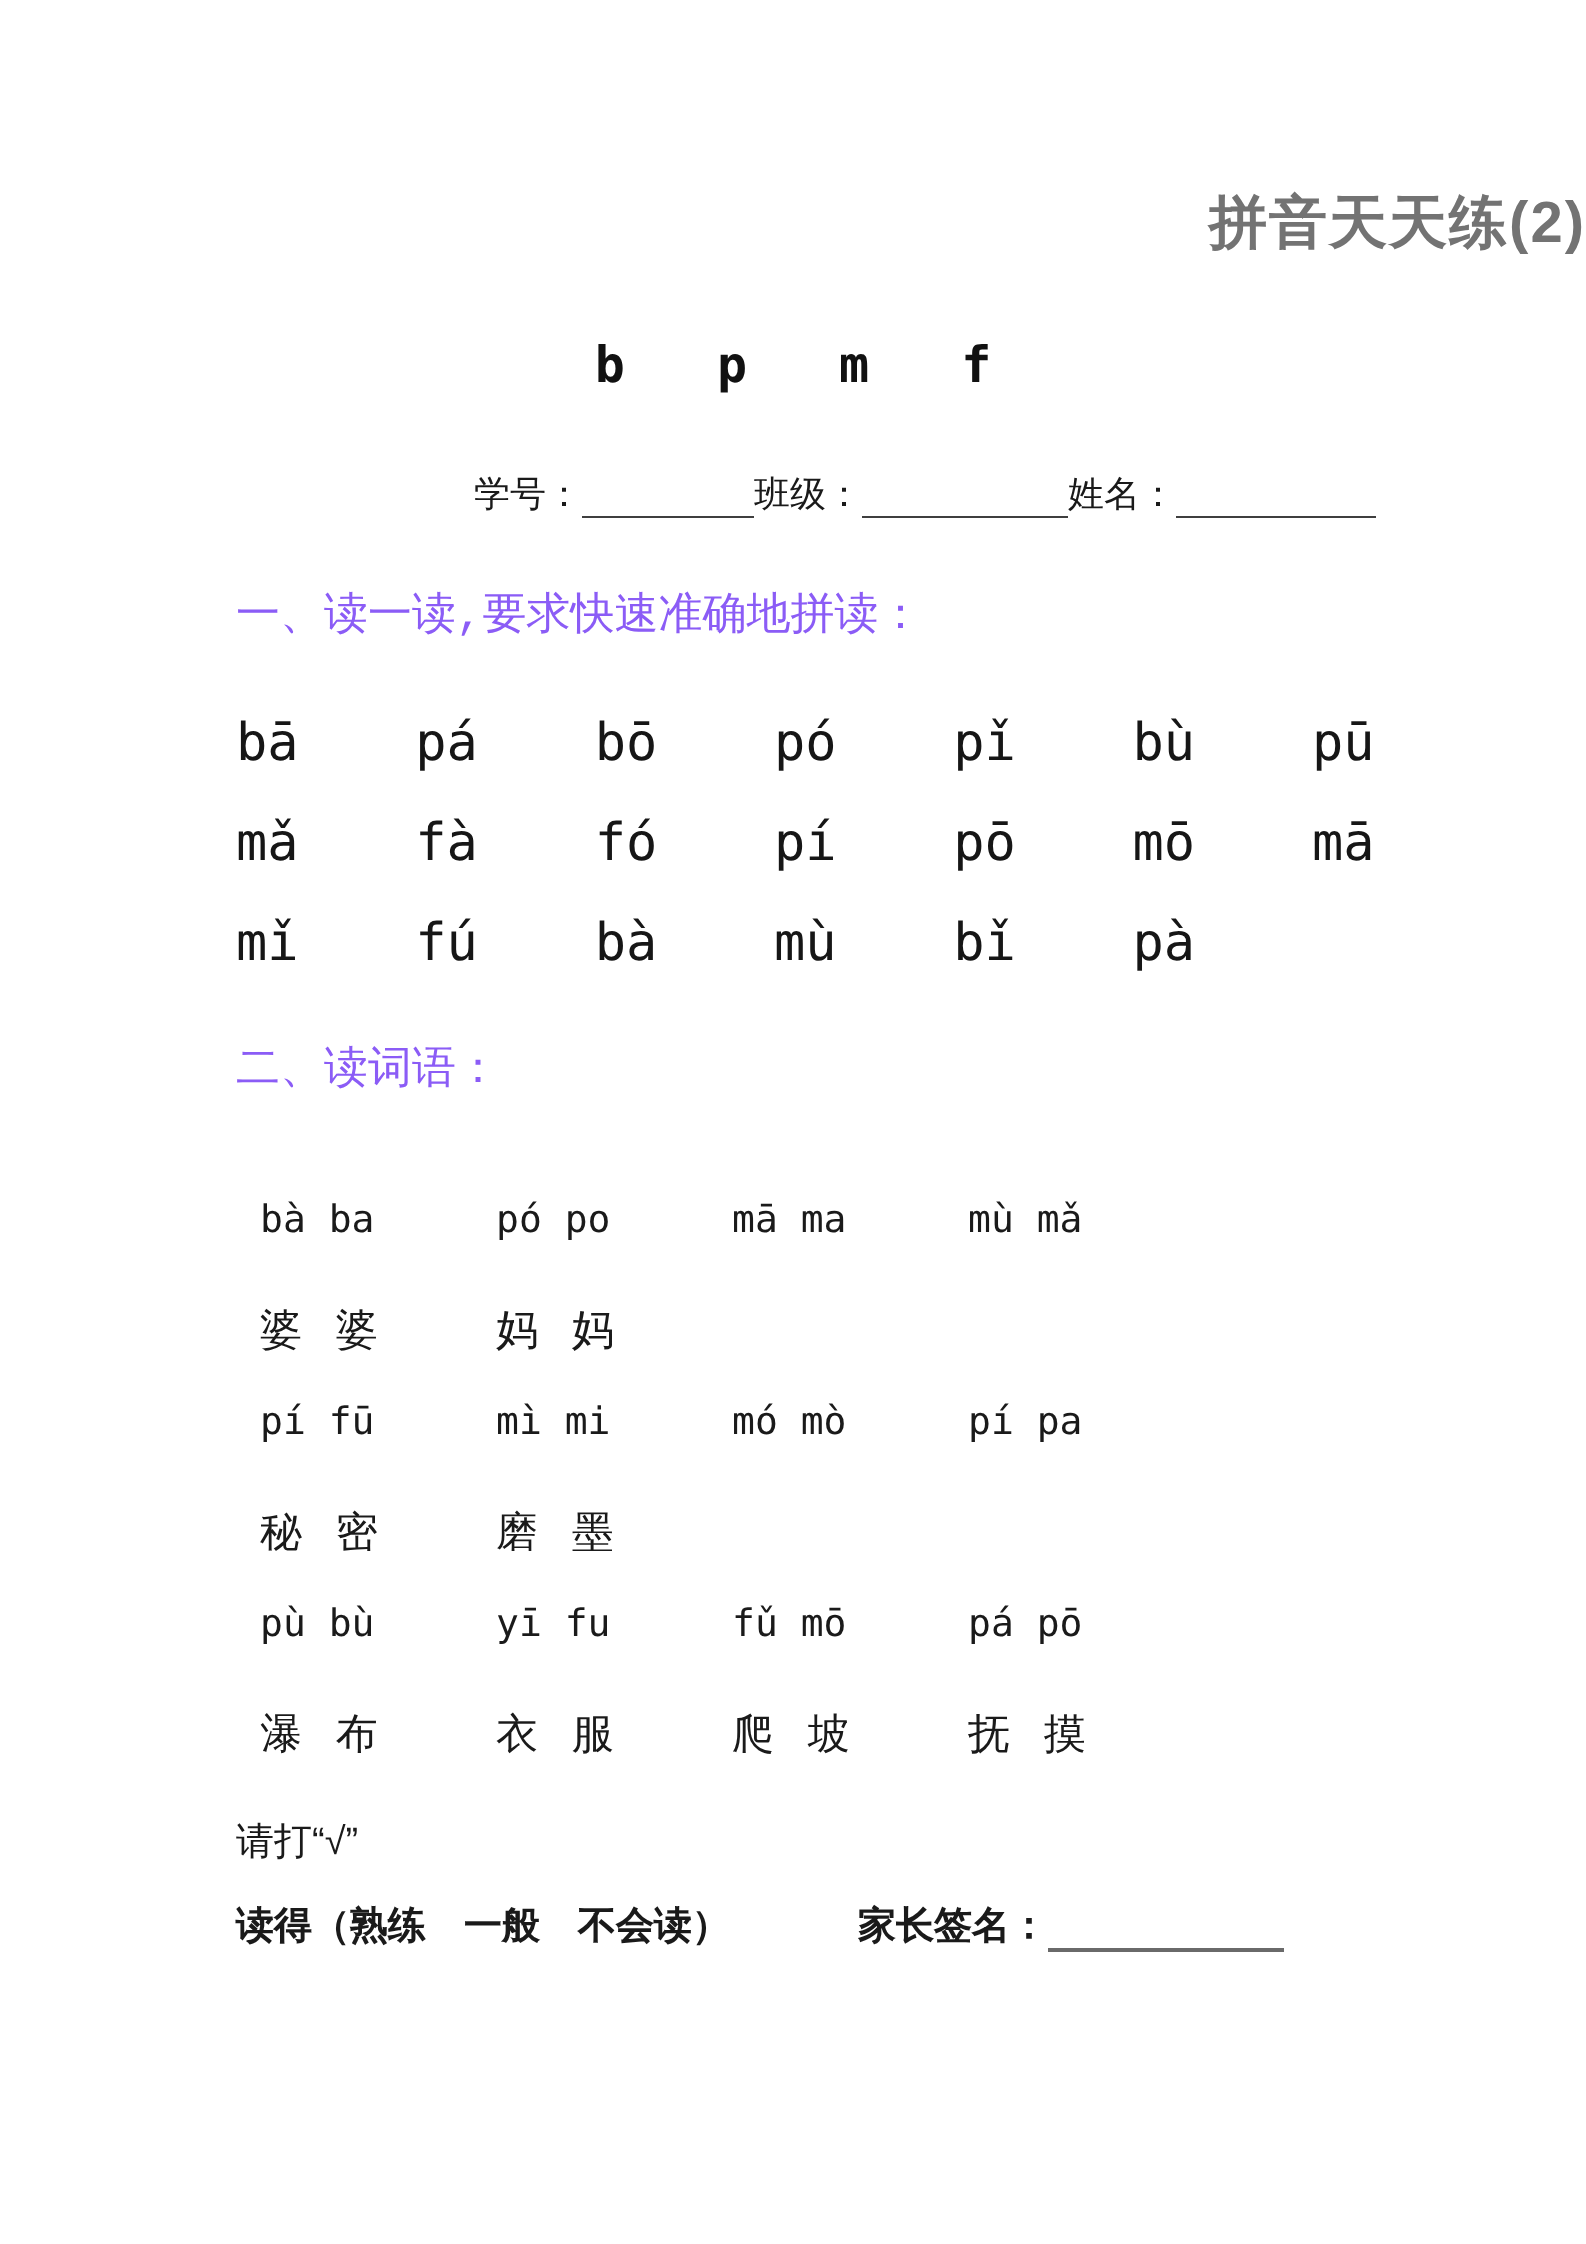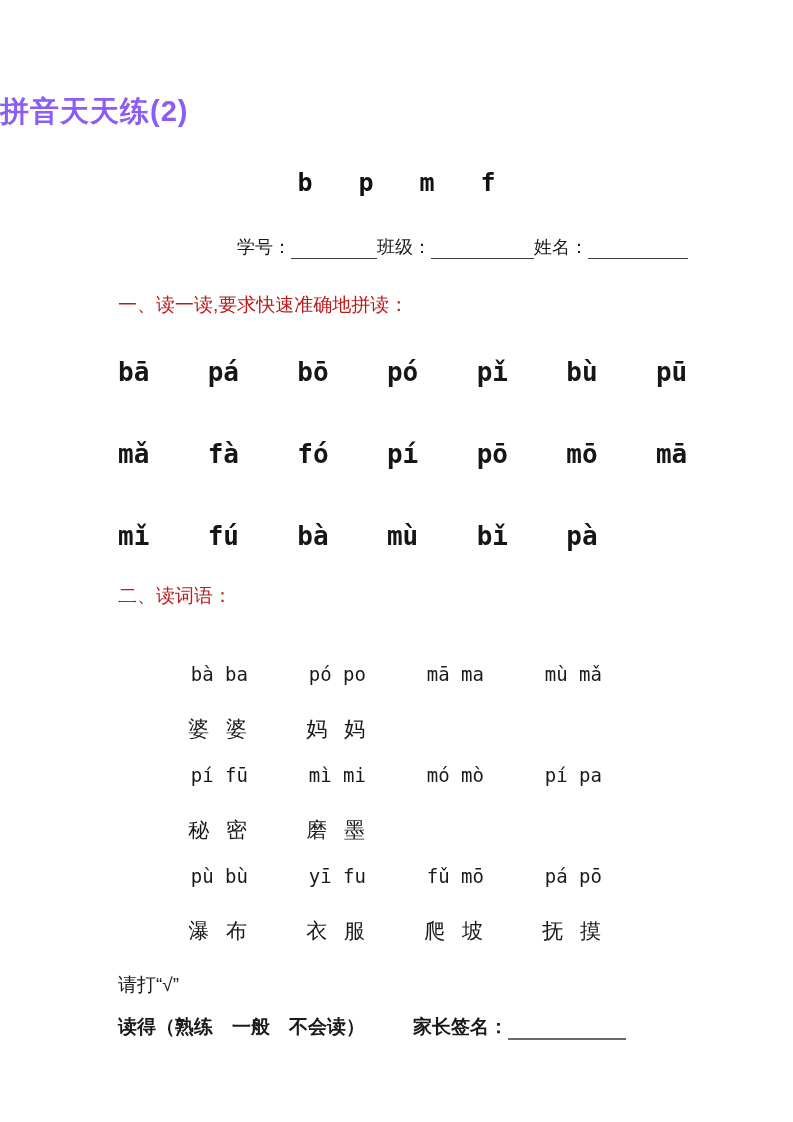--- a/index.html
+++ b/index.html
@@ -8,25 +8,25 @@
     width: 793px;
     height: 1122px;
     background: #ffffff;
     color: #1a1a1a;
     font-family: "Liberation Sans", sans-serif;
     overflow: hidden;
     box-sizing: border-box;
   }
   .title {
     margin: 92px 0 0 0;
-    text-align: left;
+    text-align: right;
     font-size: 29px;
     font-weight: 700;
     letter-spacing: 1px;
-    color: #8b5cf6;
+    color: #737373;
   }
   .initials {
     margin-top: 36px;
     display: flex;
     justify-content: center;
     gap: 46px;
     font-family: "DejaVu Sans Mono", monospace;
     font-size: 25px;
     font-weight: 700;
     color: #111111;
@@ -40,44 +40,44 @@
     display: inline-block;
     border-bottom: 1px solid #3f3f3f;
     height: 20px;
     vertical-align: bottom;
   }
   .blank-id { width: 86px; }
   .blank-class { width: 103px; }
   .blank-name { width: 100px; }
   .sec-heading {
     margin: 33px 0 0 118px;
-    font-size: 19px;
+    font-size: 22px;
     height: 24px;
-    color: #b91c1c;
+    color: #8b5cf6;
+    font-family: Liberation Mono, monospace;
   }
   .sec-heading-2 { margin-top: 12px; }
   .py-row {
     margin-left: 118px;
     height: 50px;
     font-family: "DejaVu Sans Mono", monospace;
     font-size: 26px;
     color: #161616;
     white-space: nowrap;
-    margin-top: 32px;
   }
   .py-row-first { margin-top: 41px; }
-  .syl { display: inline-block; width: 74px; font-weight: bold; }
+  .syl { display: inline-block; width: 74px; }
   .word-grid { margin-top: 54px; }
   .word-line {
     display: flex;
     margin-left: 130px;
   }
   .wp-cell, .wh-cell {
     width: 118px;
-    text-align: right;
+    text-align: left;
     height: 50px;
     box-sizing: border-box;
   }
   .wp-cell {
     font-family: "DejaVu Sans Mono", monospace;
     font-size: 19px;
     padding-top: 2px;
   }
   .wh-cell {
     font-size: 21px;
@@ -90,21 +90,21 @@
     margin: 8px 0 0 118px;
     font-size: 19px;
     height: 24px;
   }
   .rating-line {
     margin: 18px 0 0 118px;
     font-size: 19px;
     font-weight: 700;
     white-space: nowrap;
   }
-  .sig-label { margin-left: 48px; }
+  .sig-label { margin-left: 64px; }
   .sig-blank {
     width: 118px;
     border-bottom: 2px solid #6a6a6a;
     height: 18px;
   }
 </style>
 </head>
 <body>
 
 <div class="page">

